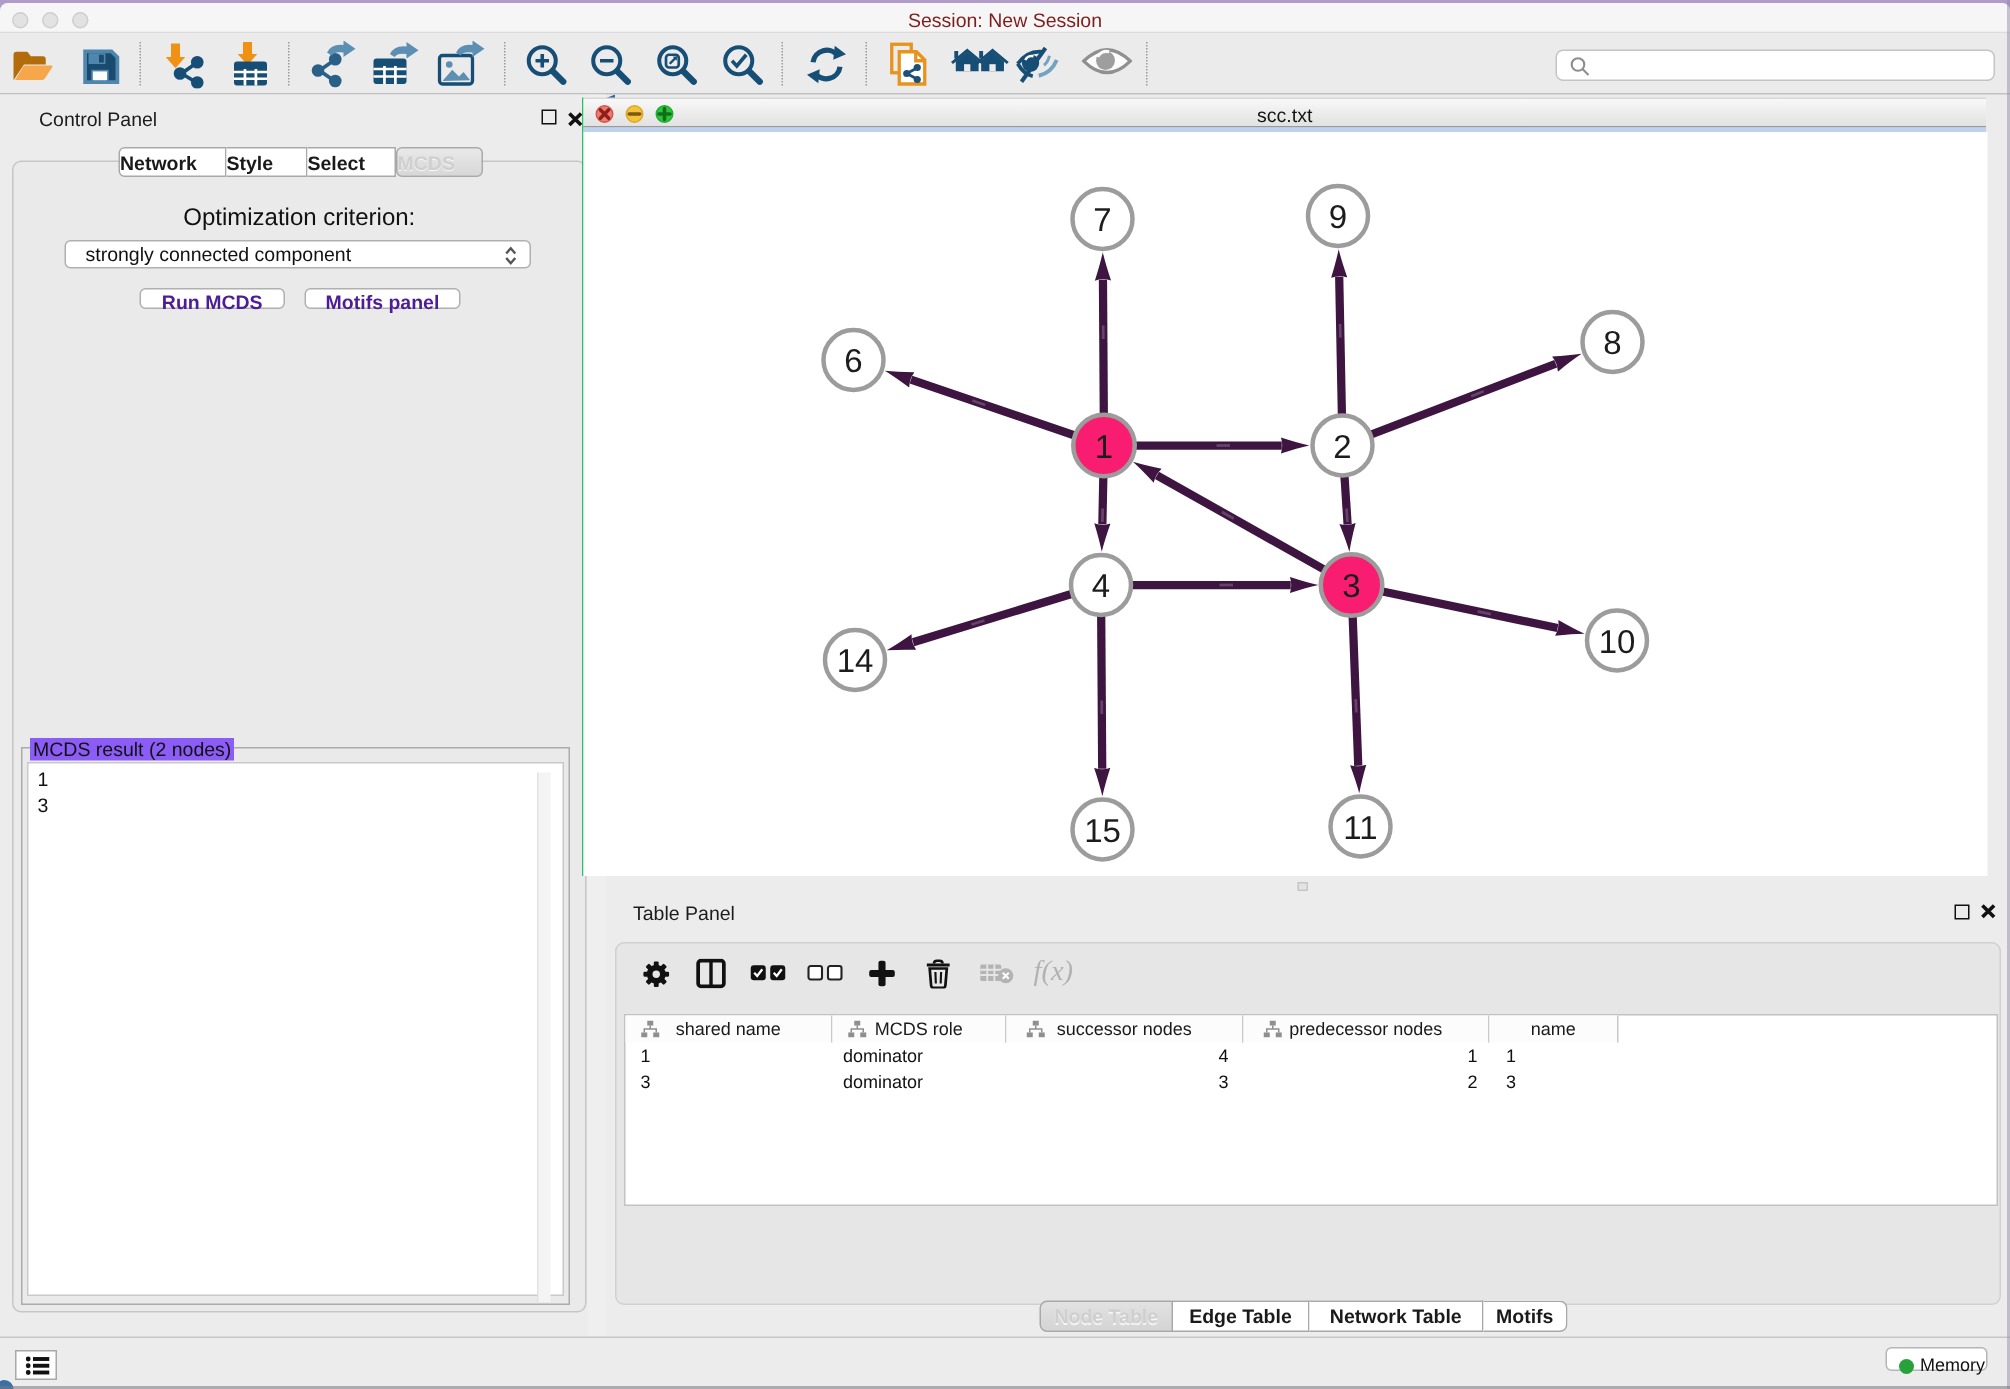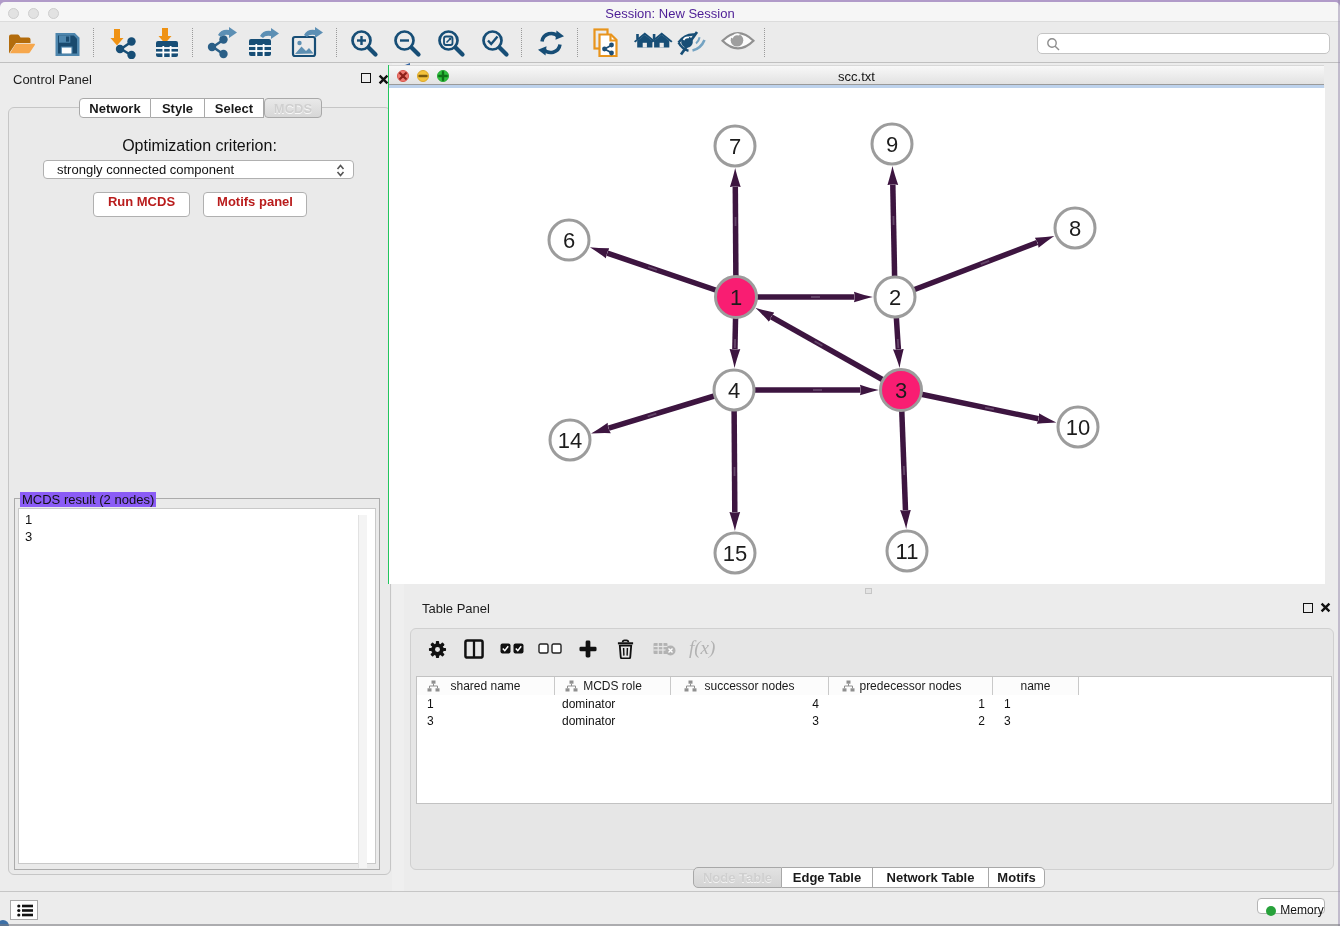--- a/index.html
+++ b/index.html
@@ -3,37 +3,37 @@
 <meta charset="utf-8">
 <style>
 * { margin:0; padding:0; box-sizing:border-box; -webkit-font-smoothing:antialiased; }
 html,body { width:1340px; height:926px; overflow:hidden; }
 body { font-family:"Liberation Sans", sans-serif; background:#ececec; position:relative; }
 .abs { position:absolute; }
 
 #purple { left:0; top:0; width:1340px; height:8px; background:#b19bc9; }
 #titlebar { left:0; top:2px; width:1340px; height:20px; background:#f6f6f6; border-radius:5px 5px 0 0; border-bottom:1px solid #dcdcdc; }
 .tl { position:absolute; top:6px; width:11px; height:11px; border-radius:50%; background:#e2e2e2; border:1px solid #cecece; }
-#wintitle { position:absolute; left:0; right:0; top:4px; text-align:center; font-size:13px; color:#4c1d95; }
+#wintitle { position:absolute; left:0; right:0; top:4px; text-align:center; font-size:13px; color:#7f1d1d; }
 #toolbar { left:0; top:22px; width:1340px; height:41px; background:#ebebeb; border-bottom:1px solid #c0c0c0; }
 .tsep { position:absolute; top:6px; height:29px; width:0; border-left:1px dotted #9a9a9a; }
 .ticon { position:absolute; top:5px; }
 #search { position:absolute; left:1037px; top:11px; width:293px; height:21px; background:#fff; border:1px solid #c4c4c4; border-radius:5px; }
 
 #west { left:0; top:63px; width:392px; height:828px; background:#ececec; }
-#cp-title { position:absolute; left:13px; top:9px; font-size:13px; color:#1c1c1c; }
+#cp-title { position:absolute; left:26px; top:9px; font-size:13px; color:#1c1c1c; }
 .float-ic { position:absolute; top:10px; width:10px; height:10px; border:1.5px solid #111; }
 #cp-tabs { position:absolute; left:79px; top:35px; height:20px; display:flex; }
-.cptab { height:20px; border:1px solid #a9a9a9; border-left:none; background:#fff; font-size:13px; font-weight:bold; color:#191919; text-align:center; line-height:19px; }
+.cptab { height:20px; border:1px solid #a9a9a9; border-left:none; background:#fff; font-size:13px; font-weight:bold; color:#191919; line-height:19px; }
 .cptab.first { border-left:1px solid #a9a9a9; border-radius:4px 0 0 4px; }
 .cptab.sel { background:linear-gradient(#e9e9e9,#d7d7d7); color:#cfcfcf; text-shadow:0 1px 0 #f8f8f8; border-radius:4px; border-left:1px solid #a9a9a9; }
 #cp-panel { position:absolute; left:8px; top:44px; width:383px; height:768px; background:#eaeaea; border:1px solid #c6c6c6; border-radius:6px; }
 #opt-label { position:absolute; left:8px; width:383px; top:74px; text-align:center; font-size:16px; color:#111; }
 #opt-select { position:absolute; left:43px; top:97px; width:311px; height:19px; background:#fff; border:1px solid #b0b0b0; border-radius:4px; font-size:13px; color:#111; line-height:17px; padding-left:13px; }
-.btn { position:absolute; top:129px; height:25px; background:#fff; border:1px solid #b0b0b0; border-radius:4px; font-size:13px; font-weight:bold; color:#b91c1c; text-align:center; line-height:18px; }
+.btn { position:absolute; top:129px; height:14px; background:#fff; border:1px solid #b0b0b0; border-radius:4px; font-size:13px; font-weight:bold; color:#4c1d95; text-align:center; line-height:18px; }
 #fieldset { position:absolute; left:14px; top:435px; width:366px; height:372px; border:1px solid #ababab; }
 #fs-legend { position:absolute; left:5px; top:-7px; background:#8b5cf6; font-size:13px; color:#111; padding:0 2px; }
 #fs-white { position:absolute; left:3px; top:9px; width:358px; height:356px; background:#fff; border:1px solid #c9c9c9; font-size:13px; color:#111; line-height:17px; padding:2px 0 0 6px; }
 #fs-scroll { position:absolute; right:8px; top:6px; width:9px; height:353px; background:#f4f4f4; border-left:1px solid #e2e2e2; }
 
 #vdivider { left:392px; top:63px; width:12px; height:828px; background:#efefef; }
 #vgrip { position:absolute; left:7px; top:411px; width:6px; height:6px; background:#d8d8d8; border:1px solid #c2c2c2; }
 
 #netframe { left:388px; top:65px; width:936px; height:519px; border-left:1px solid #22c55e; }
 #net-title { position:absolute; left:0; top:0; width:100%; height:20px; background:linear-gradient(#f8f8f8,#e2e2e2); border-bottom:1px solid #9a9a9a; border-top:1px solid #d8d8d8; }
@@ -47,21 +47,21 @@
 #tablepanel { left:404px; top:595px; width:936px; height:296px; background:#ececec; }
 #tp-title { position:absolute; left:18px; top:6px; font-size:13px; color:#1c1c1c; }
 #tp-box { position:absolute; left:6px; top:33px; width:924px; height:242px; background:#e6e6e6; border:1px solid #d0d0d0; border-radius:6px; }
 #tp-table { position:absolute; left:5px; top:47px; width:916px; height:128px; background:#fff; border:1px solid #c2c2c2; }
 .hic { position:absolute; top:3px; z-index:2; } .th { position:absolute; top:0; height:18px; border-right:1px solid #c9c9c9; background:#fcfcfc; font-size:12px; color:#1a1a1a; text-align:center; line-height:18px; }
 .trow { position:absolute; font-size:12px; color:#111; height:17px; line-height:17px; }
 
 .btab { position:absolute; top:272px; height:21px; border:1px solid #a8a8a8; border-left:none; background:#fff; font-size:13px; font-weight:bold; color:#1a1a1a; text-align:center; line-height:20px; }
 
 #statusbar { left:0; top:891px; width:1340px; height:35px; background:#ececec; border-top:1px solid #c6c6c6; }
-#memorybtn { position:absolute; left:1257px; top:6px; width:68px; height:16px; background:#fff; border:1px solid #b5b5b5; border-radius:4px; font-size:12px; color:#111; text-align:center; line-height:22px; }
+#memorybtn { position:absolute; left:1257px; top:6px; width:68px; height:16px; background:#fff; border:1px solid #b5b5b5; border-radius:4px; font-size:12px; color:#111; text-align:left; line-height:22px; }
 #listbtn { position:absolute; left:10px; top:8px; width:28px; height:20px; background:#fdfdfd; border:1px solid #a8a8a8; }
 </style>
 </head>
 <body>
 <div class="abs" id="purple"></div>
 <div class="abs" style="left:1338px;top:0;width:2px;height:926px;background:rgba(150,138,172,0.5);z-index:50"></div>
 <div class="abs" style="left:0;top:924px;width:1340px;height:2px;background:rgba(120,120,125,0.55);z-index:50"></div>
 <div class="abs" id="titlebar">
   <div class="tl" style="left:8px"></div>
   <div class="tl" style="left:28px"></div>

